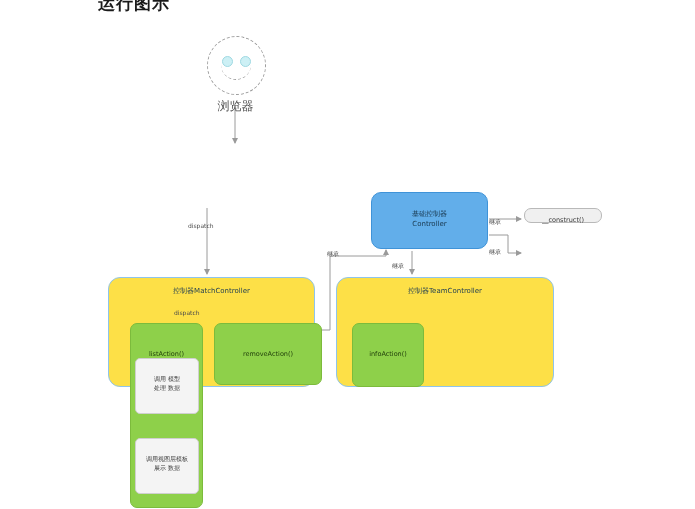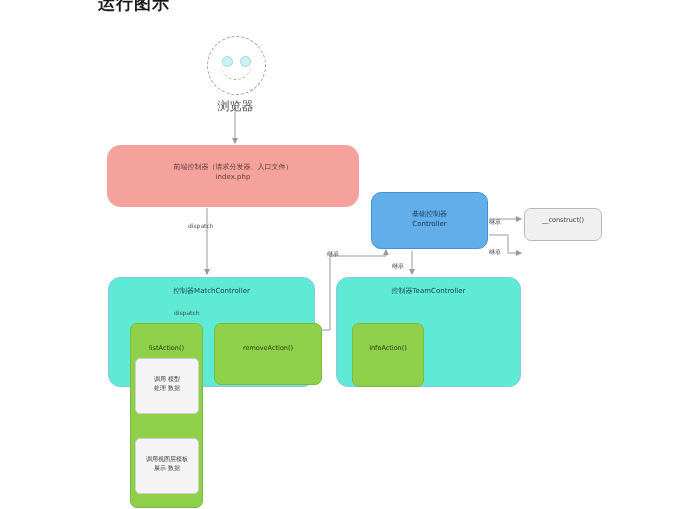--- a/index.html
+++ b/index.html
@@ -60,39 +60,39 @@
   
   .base-ctrl{
     left:371px;top:192px;width:117px;height:57px;
     background:#62aeea;border:1px solid #3f93d8;border-radius:10px;
   }
   .base-ctrl .lbl{top:16px;font-size:7px;color:#19384f;}
 
   
   .method{
     background:#f0f0f0;border:1px solid #b9b9b9;border-radius:7px;
-    width:78px;height:33px;
+    width:78px;height:15px;
   }
   .method .lbl{top:7px;font-size:6.5px;color:#3a3a3a;}
   .m-construct{left:524px;top:208px;}
   .m-init{left:524px;top:242px;}
 
   
   .ctrl-box{
-    background:#5eead4;border:1px solid #8ec4ec;border-radius:12px;
+    background:#fde047;border:1px solid #8ec4ec;border-radius:12px;
   }
   .ctrl-box > .lbl{top:8px;font-size:7px;color:#1c3b52;}
   .match-ctrl{left:108px;top:277px;width:207px;height:110px;}
-  .team-ctrl{left:336px;top:277px;width:185px;height:110px;}
+  .team-ctrl{left:336px;top:277px;width:218px;height:110px;}
 
   
   .action{
     background:#8ed04a;border:1px solid #7cbb3c;border-radius:7px;
   }
-  .action > .lbl{top:20px;font-size:6.5px;color:#22400b;}
+  .action > .lbl{top:26px;font-size:6.5px;color:#22400b;}
   .a-list{left:130px;top:323px;width:73px;height:185px;}
   .a-remove{left:214px;top:323px;width:108px;height:62px;}
   .a-info{left:352px;top:323px;width:72px;height:64px;}
 
   
   .inner{
     background:#f4f4f4;border:1px solid #cfcfcf;border-radius:5px;
     width:64px;height:56px;left:135px;
   }
   .inner .lbl{top:16px;font-size:6px;color:#3a3a3a;}
@@ -140,24 +140,20 @@
 
   <div class="title">运行图示</div>
 
   <div class="actor">
     <div class="eye l"></div>
     <div class="eye r"></div>
     <div class="mouth"></div>
   </div>
   <div class="actor-label">浏览器</div>
 
-  <div class="node front-ctrl">
-    <div class="lbl">前端控制器（请求分发器、入口文件）
-index.php</div>
-  </div>
 
   <div class="node base-ctrl">
     <div class="lbl">基础控制器
 Controller</div>
   </div>
 
   <div class="node method m-construct">
     <div class="lbl">__construct()</div>
   </div>
 

